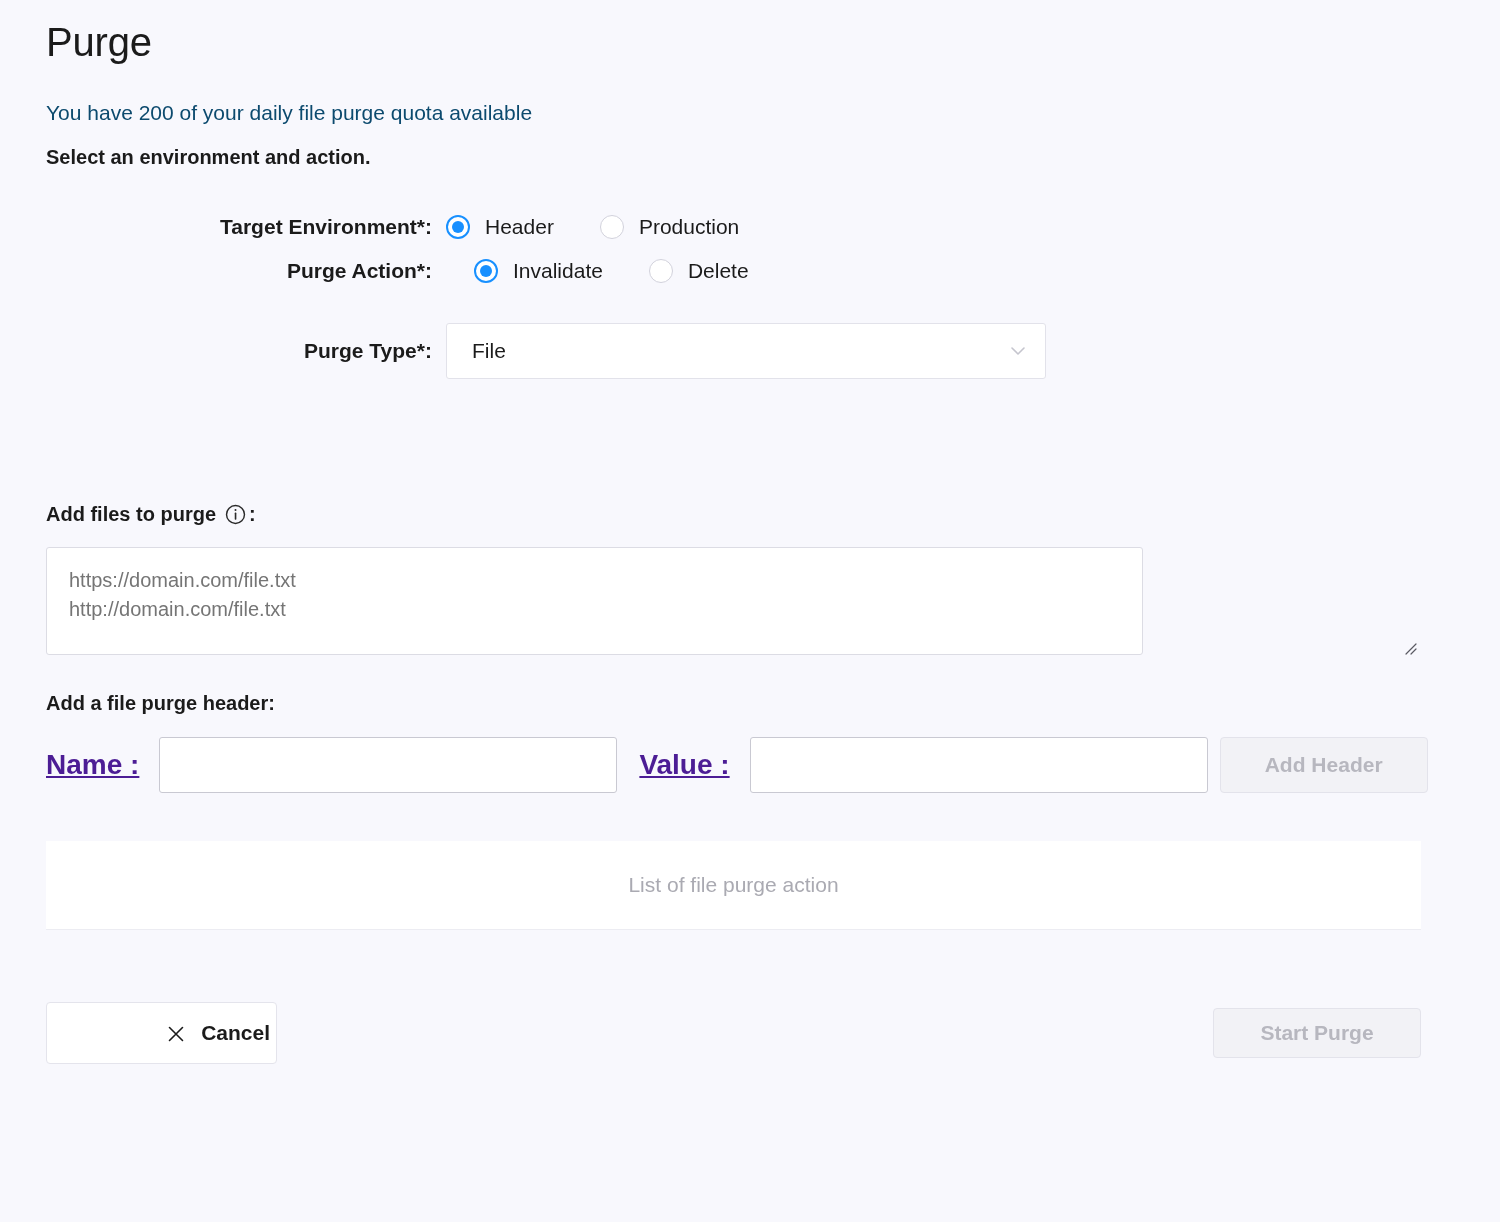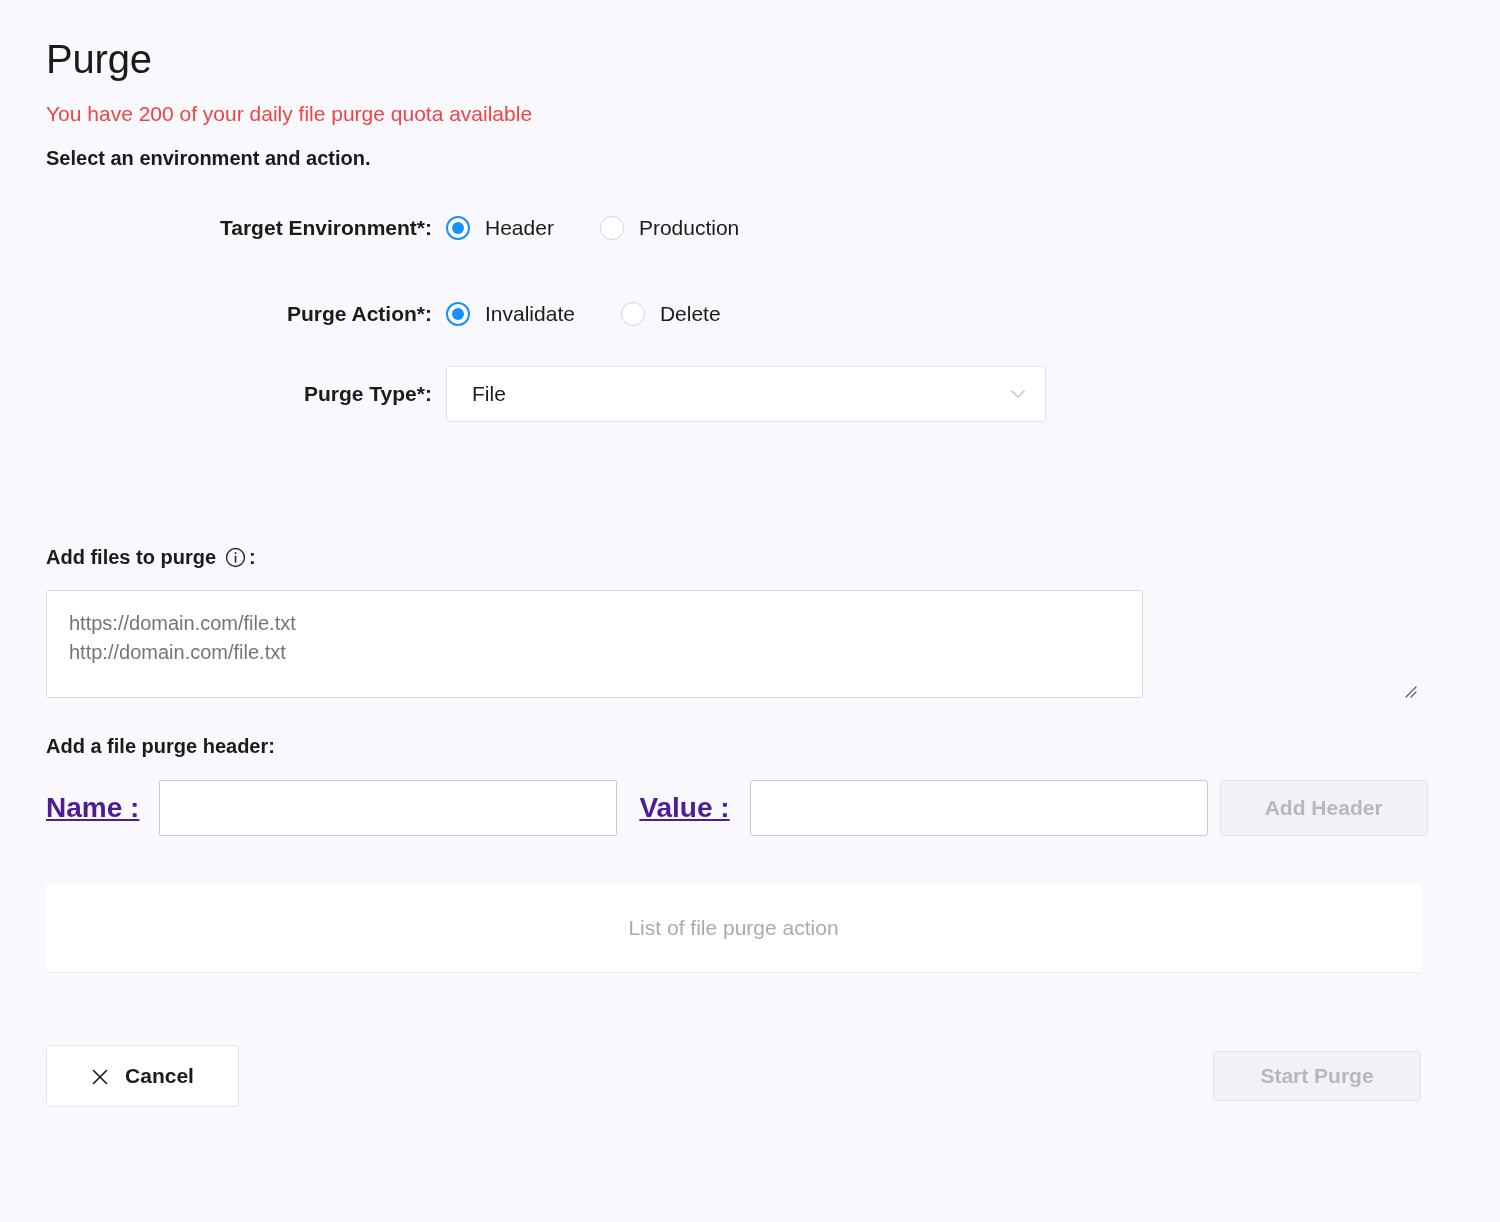--- a/index.html
+++ b/index.html
@@ -23,45 +23,45 @@
     padding: 0 46px;
   }
 
   
   .page-title {
     font-size: 40px;
     font-weight: 400;
     letter-spacing: -0.2px;
     color: #1b1b1b;
     margin: 0;
-    padding-top: 37px;
+    padding-top: 20px;
     line-height: 1.1;
   }
   .quota-text {
     font-size: 21px;
-    color: #ef4444;
-    margin-top: 20px;
+    color: #0c4a6e;
+    margin-top: 36px;
     line-height: 1.2;
   }
   .section-instruction {
     font-size: 20px;
     font-weight: 700;
     color: #1b1b1b;
     margin-top: 20px;
     line-height: 1.2;
   }
 
   
   .form-row {
     display: flex;
     align-items: center;
     margin-top: 0;
   }
   .row-target { margin-top: 46px; }
-  .row-action { margin-top: 62px; }
+  .row-action { margin-top: 20px; gap: 28px; }
   .row-type   { margin-top: 40px; }
 
   .field-label {
     font-size: 21px;
     font-weight: 700;
     color: #1b1b1b;
     text-align: right;
     white-space: nowrap;
     box-sizing: border-box;
     padding-right: 14px;
@@ -261,29 +261,29 @@
 
   
   .footer {
     margin-top: 72px;
     width: 1375px;
     display: flex;
     align-items: center;
     justify-content: space-between;
   }
   .btn-cancel {
-    width: 193px;
+    width: 231px;
     height: 62px;
     background: #ffffff;
     border: 1px solid #e4e4ec;
     color: #1b1b1b;
     font-size: 21px;
     display: flex;
     align-items: center;
-    justify-content: center;
+    justify-content: flex-end;
   }
   .cancel-x {
     width: 18px;
     height: 18px;
     margin-right: 16px;
     display: inline-block;
   }
   .btn-start-purge {
     width: 208px;
     height: 50px;

